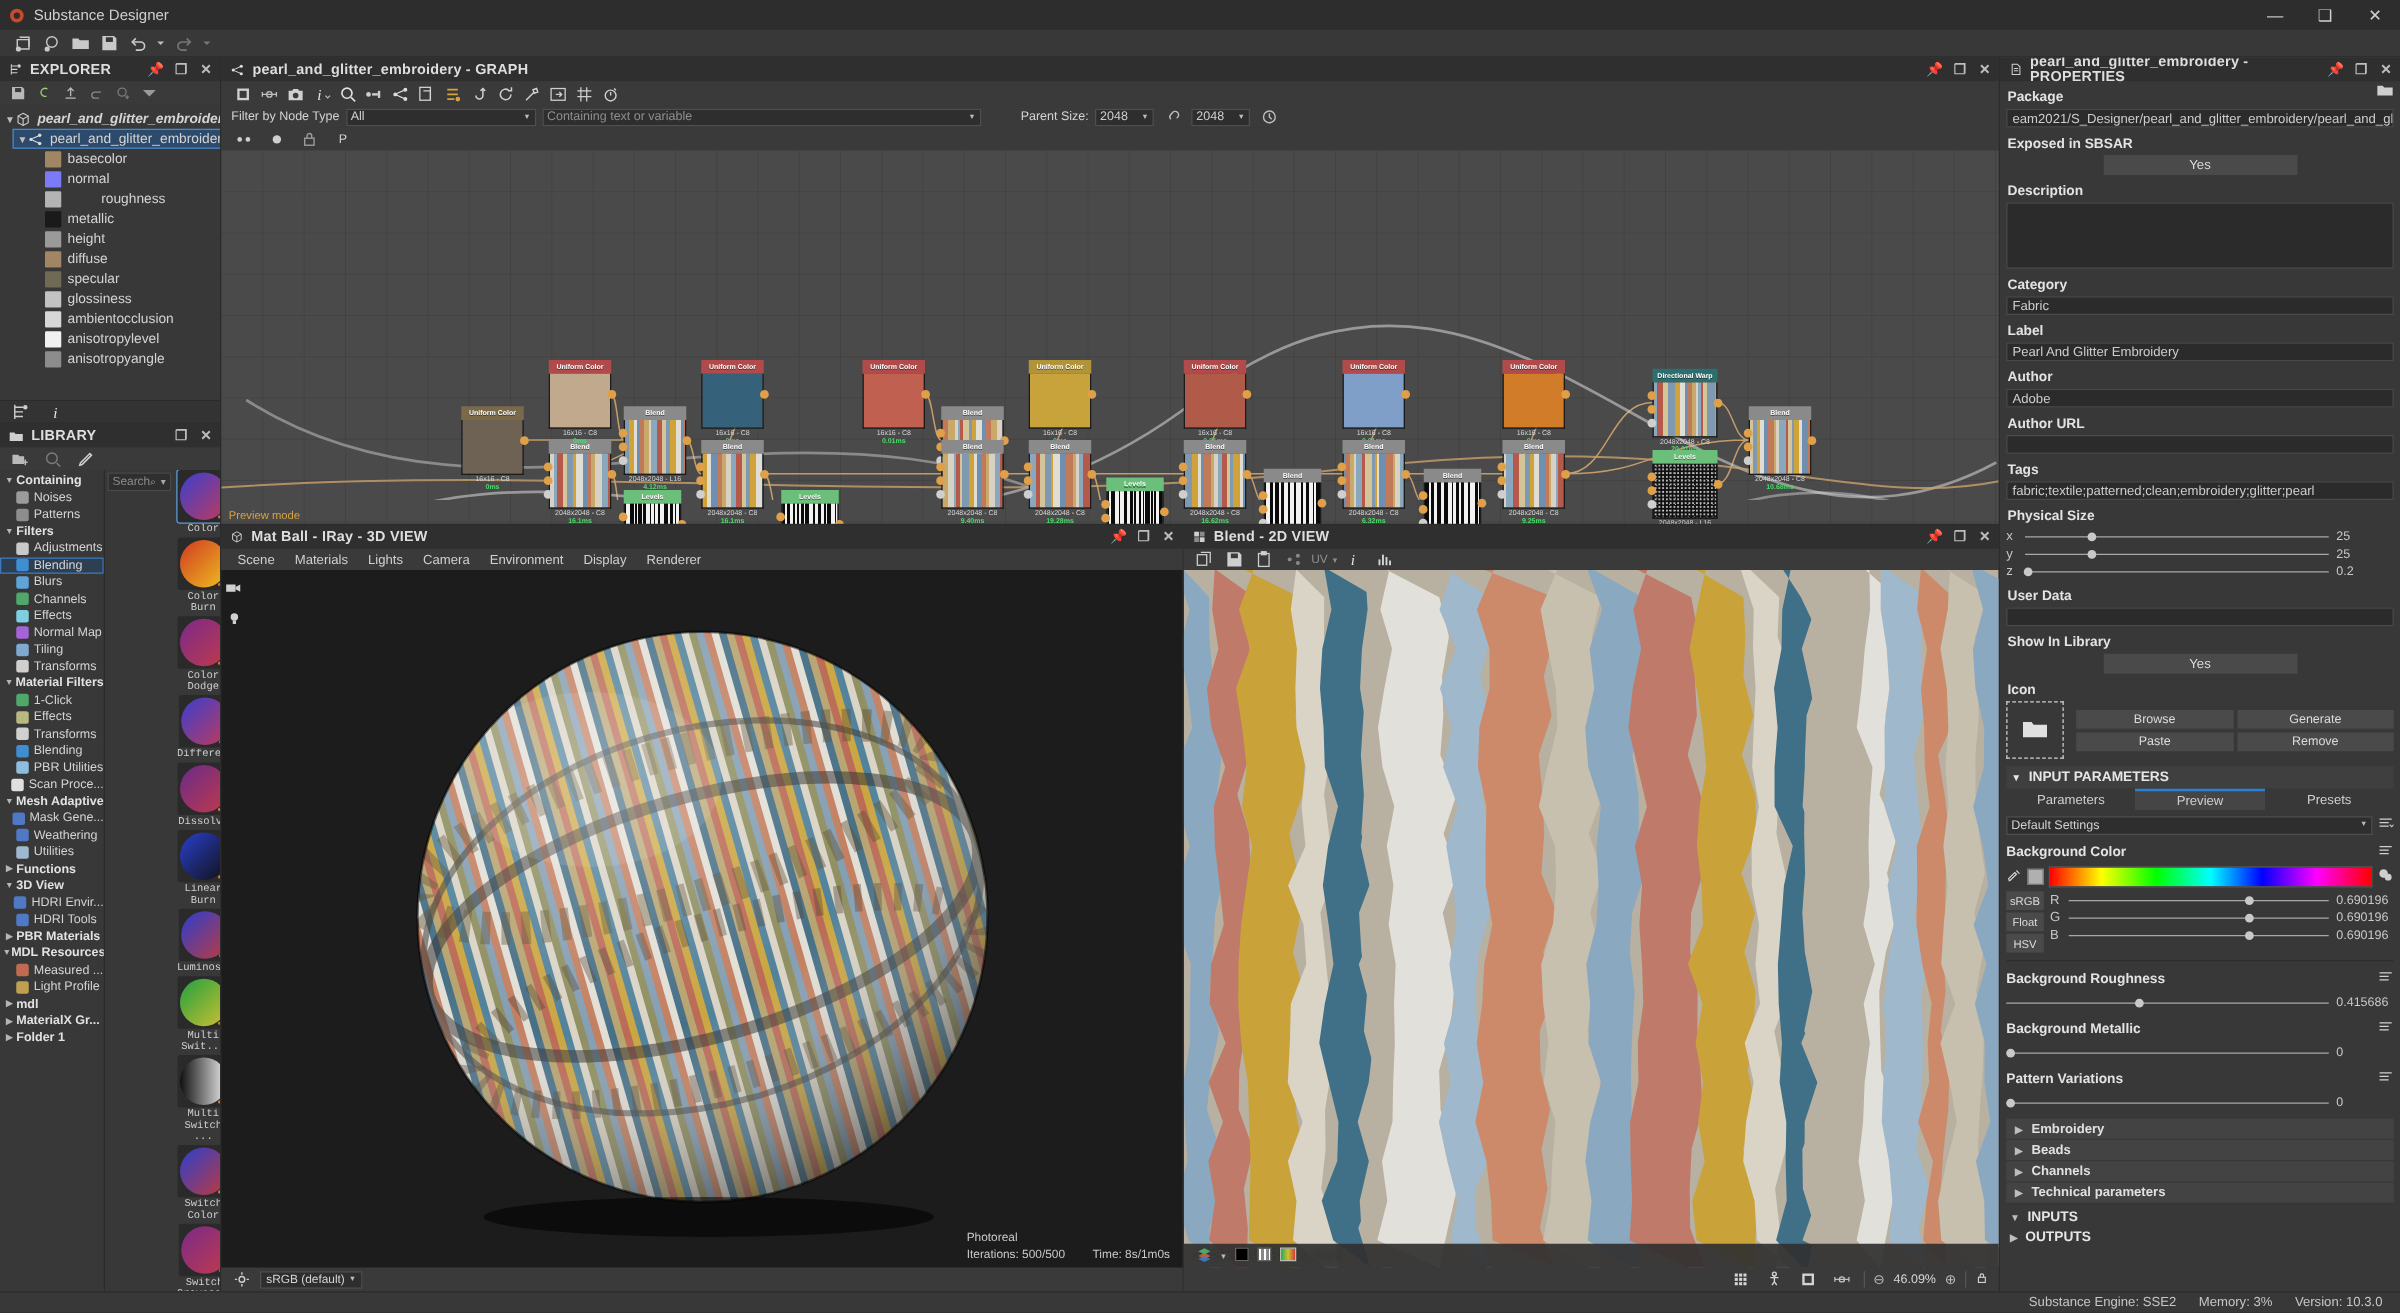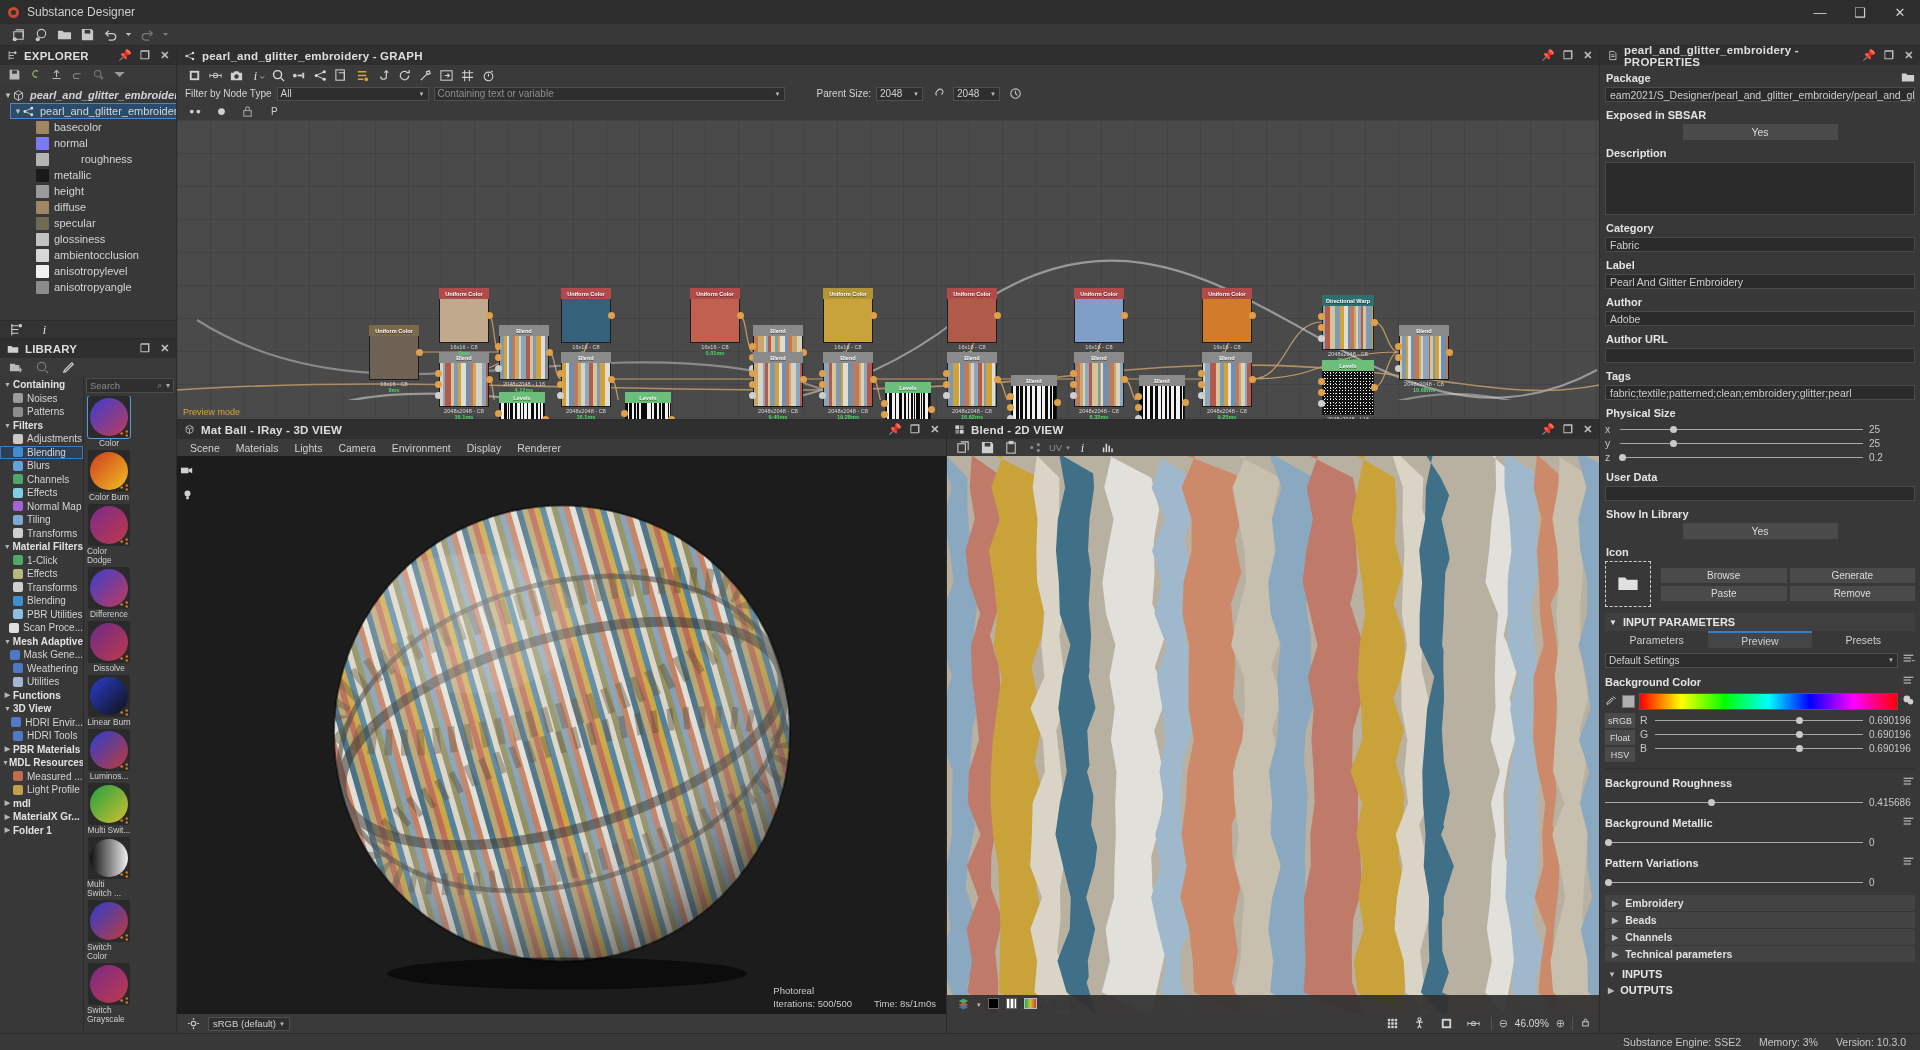--- a/index.html
+++ b/index.html
@@ -59,31 +59,31 @@
 
   .library { flex:1; display:flex; flex-direction:column; min-height:0; }
   .lib-tools { height:18px; flex:0 0 18px; display:flex; align-items:center; gap:6px; padding-left:6px; background:#3a3a3a;}
   .lib-body { flex:1; display:flex; min-height:0; }
   .lib-tree { width:84px; flex:0 0 84px; overflow:hidden; border-right:1px solid #2b2b2b; padding-top:2px;}
   .lt-row { display:flex; align-items:center; height:13.5px; font-size:10px; padding-left:2px; white-space:nowrap;}
   .lt-row.sel { outline:1px solid #3d7bbf; outline-offset:-1px; background:#2e3f52;}
   .lt-row.grp { font-weight:bold; color:#e2e2e2; }
   .lt-tw { width:11px; text-align:center; font-size:7px; color:#b5b5b5;}
   .lt-ico { width:10px;height:10px;margin-right:4px;flex:0 0 10px;border-radius:2px;}
-  .lib-grid-wrap { flex:1; display:flex; flex-direction:column; min-width:0;}
+  .lib-grid-wrap { flex:1; display:flex; flex-direction:row; min-width:0;}
   .lib-search { height:15px; flex:0 0 15px; display:flex; align-items:center; background:#2f2f2f; border:1px solid #4a4a4a;
     margin:2px 2px 3px 2px; padding:0 3px; font-size:9.5px; color:#8d8d8d;}
   .lib-search .ctrls{margin-left:auto;display:flex;gap:4px;color:#a8a8a8;font-size:8px;}
   .lib-grid { flex:1; overflow:hidden; display:flex; flex-wrap:wrap; align-content:flex-start; padding:0 2px; }
   .lg-cell { width:44px; margin:0 1px 2px 1px; display:flex; flex-direction:column; align-items:center; }
   .lg-cell.sel .lg-thumb { outline:1px solid #5a9bd6; }
   .lg-thumb { width:42px;height:42px; border-radius:2px; position:relative; overflow:hidden; }
   .lg-thumb .ball { position:absolute; inset:2px; border-radius:50%; }
   .lg-badge { position:absolute; right:1px; bottom:1px; width:9px;height:7px;}
-  .lg-cap { font-size:8.4px; color:#cfcfcf; text-align:left; line-height:9px; margin-top:1px; max-width:44px; overflow:hidden;}
+  .lg-cap { font-size:8.4px; color:#cfcfcf; text-align:center; line-height:9px; margin-top:1px; max-width:44px; overflow:hidden;font-family:Liberation Mono, monospace;}
 
   
   .centercol { flex:1; display:flex; flex-direction:column; min-width:0; border-right:1px solid #2b2b2b;}
 
   .graphpanel { height:374px; flex:0 0 374px; display:flex; flex-direction:column; border-bottom:1px solid #2b2b2b;}
   .gp-tools { height:20px; flex:0 0 20px; display:flex; align-items:center; gap:2px; padding-left:8px; background:#3a3a3a;}
   .gp-tools .tbi{width:19px;height:18px;}
   .gp-filter { height:17px; flex:0 0 17px; display:flex; align-items:center; gap:5px; padding-left:8px; background:#3a3a3a; font-size:10px;}
   .sel-box { background:#2e2e2e; border:1px solid #4f4f4f; height:14px; display:flex; align-items:center; padding:0 3px; font-size:10px; color:#d0d0d0;}
   .sel-box .arr { margin-left:auto; font-size:6px; padding-left:5px; color:#bbb;}
@@ -1420,21 +1420,21 @@
           <span>pearl_and_glitter_embroidery - PROPERTIES</span>
           <span class="ph-ctrls">
             <span>📌</span>
             <span>❐</span>
             <span>✕</span>
           </span>
         </div>
 
         <div class="pp-scroll">
 
-          <div style="display:flex;align-items:flex-end">
+          <div style="display:flex;align-items:flex-start">
             <div class="pfield-lbl" style="flex:1">Package</div>
             <span><svg width="14" height="14" viewBox="0 0 16 16" fill="#cfcfcf">
                   <path d="M1 4h5l1.2 1.6H15V13H1z"></path>
                 </svg></span>
           </div>
           <div class="pfield">eam2021/S_Designer/pearl_and_glitter_embroidery/pearl_and_glitter_embroidery.sbs</div>
 
           <div class="pfield-lbl">Exposed in SBSAR</div>
           <div class="pbtn">Yes</div>
 

